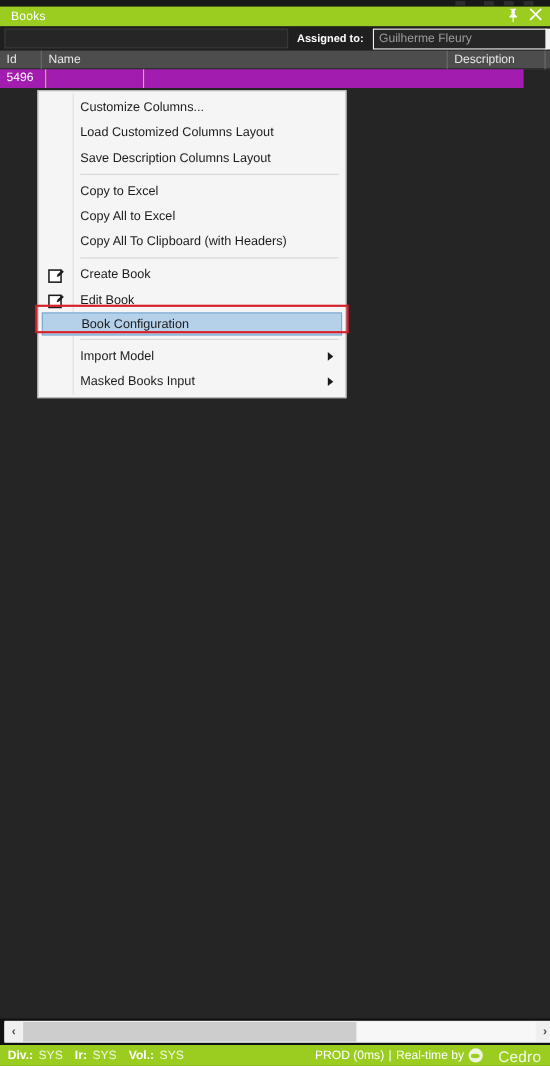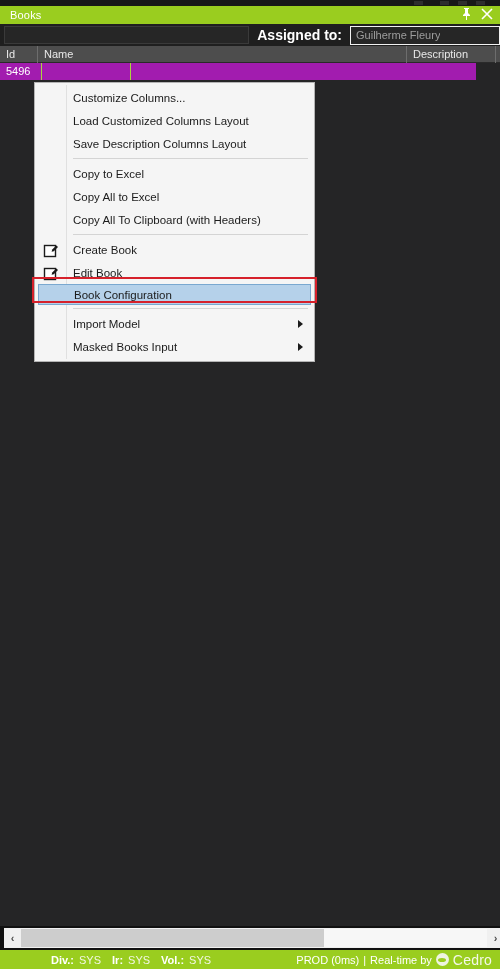--- a/index.html
+++ b/index.html
@@ -61,21 +61,21 @@
     margin-left: 4px;
     background: #262626;
     border: 1px solid #3a3a3a;
     color: #cccccc;
     font-size: 11px;
     padding: 0 4px;
     font-family: "Liberation Sans", sans-serif;
   }
   .assigned-label {
     color: #ffffff;
-    font-size: 14px;
+    font-size: 10px;
     font-weight: bold;
     margin-left: 8px;
     white-space: nowrap;
   }
   .combo {
     position: relative;
     margin-left: 8px;
     width: 158px; height: 19px;
     background: #262626;
     border: 1px solid #f2f2f2;
@@ -234,38 +234,37 @@
     padding: 2px 2px 0 4px;
   }
 
   
   .statusbar {
     position: absolute; left: 0; top: 950px;
     width: 500px; height: 19px;
     background: #9ACD1F;
     display: flex; align-items: center;
     font-size: 11px;
-    padding-left: 44px;
   }
   .statusbar .st-left {
     display: flex; align-items: baseline; gap: 5px;
     padding-left: 7px;
   }
   .statusbar .st-key { color: #ffffff; font-weight: bold; }
   .statusbar .st-val { color: #f2f7e2; margin-right: 6px; }
   .statusbar .st-right {
     margin-left: auto;
     display: flex; align-items: center;
     padding-right: 8px;
     color: #ffffff;
     gap: 4px;
   }
   .statusbar .st-sep { color: #ffffff; }
   .cedro-logo {
-    display: flex; align-items: center; gap: 4px;
+    display: flex; align-items: center; gap: 14px;
   }
   .cedro-mark {
     width: 13px; height: 13px;
     border-radius: 50%;
     background: #eef4e0;
     position: relative;
   }
   .cedro-mark::after {
     content: "";
     position: absolute; left: 2.5px; top: 4.5px;

